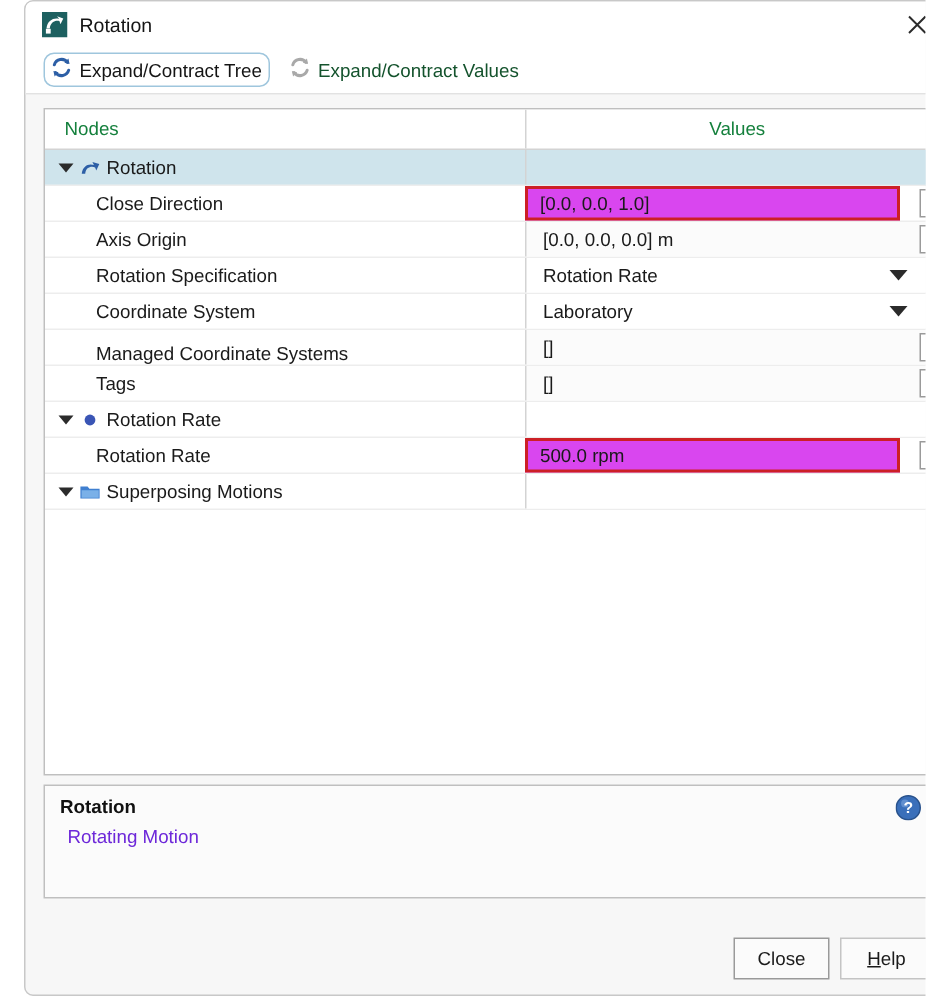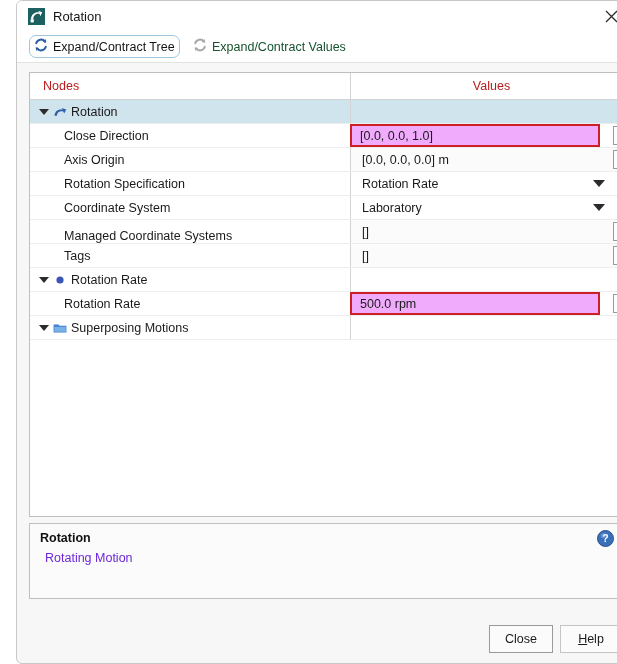--- a/index.html
+++ b/index.html
@@ -112,21 +112,21 @@
     height: 26px;
     background: #ffffff;
     border-bottom: 1px solid #d3d3d3;
   }
   .th {
     position: absolute;
     top: 0;
     height: 26px;
     line-height: 26px;
     font-size: 12.5px;
-    color: #b91c1c;
+    color: #15803d;
     box-sizing: border-box;
   }
   .th.nodes { left: 0; width: 320px; padding-left: 13px; }
   .th.values {
     left: 320px; width: 271px;
     padding-left: 11px;
     border-left: 1px solid #d3d3d3;
     text-align: center;
   }
 
@@ -188,21 +188,21 @@
     padding-left: 11px;
     font-size: 12.5px;
     color: #1a1a1a;
     white-space: nowrap;
     overflow: hidden;
   }
   .cell-val.plain { background: #ffffff; border-left: 1px solid #d3d3d3; }
   .cell-val.highlight {
     border: 2px solid #cc2026;
     border-left: 2px solid #cc2026;
-    background: #f0abfc;
+    background: #d946ef;
     width: 250px;
   }
   .cell-val.highlight .vtext { padding-left: 8px; }
   .ebtn-outside {
     position: absolute;
     top: 2px;
     left: 583px;
     width: 20px; height: 19px;
     border: 1px solid #9a9a9a;
     background: #ffffff;

